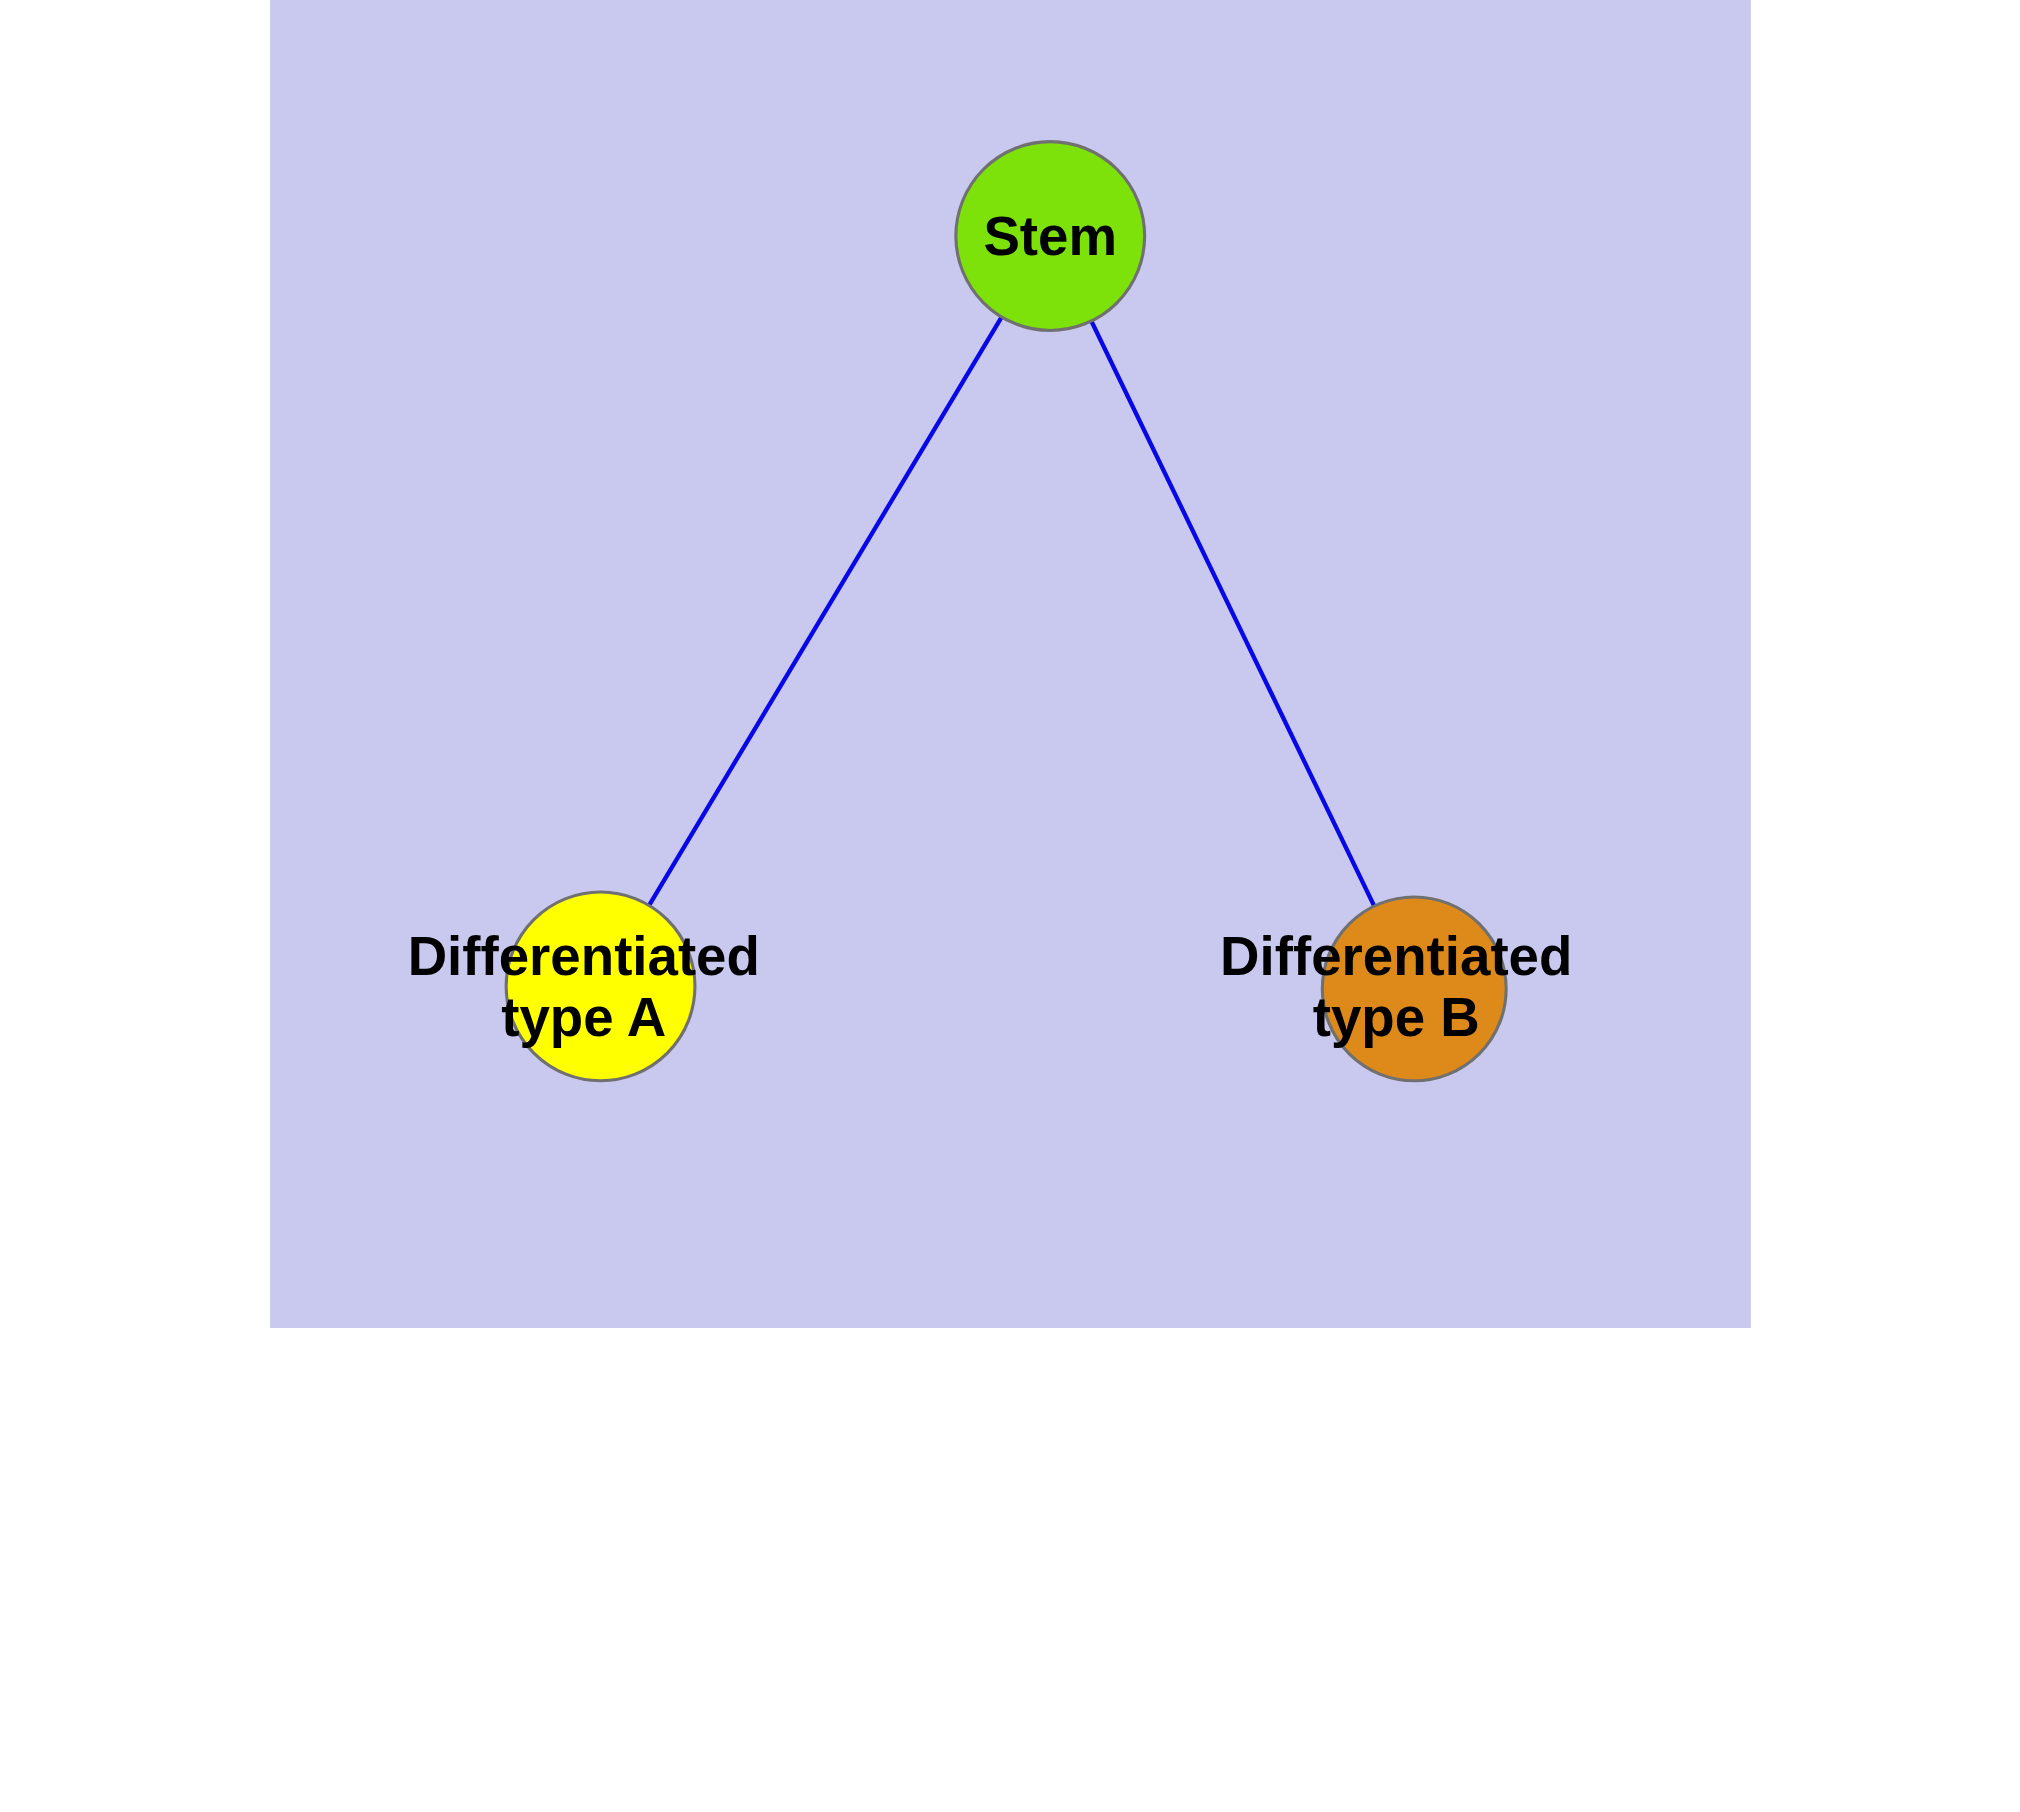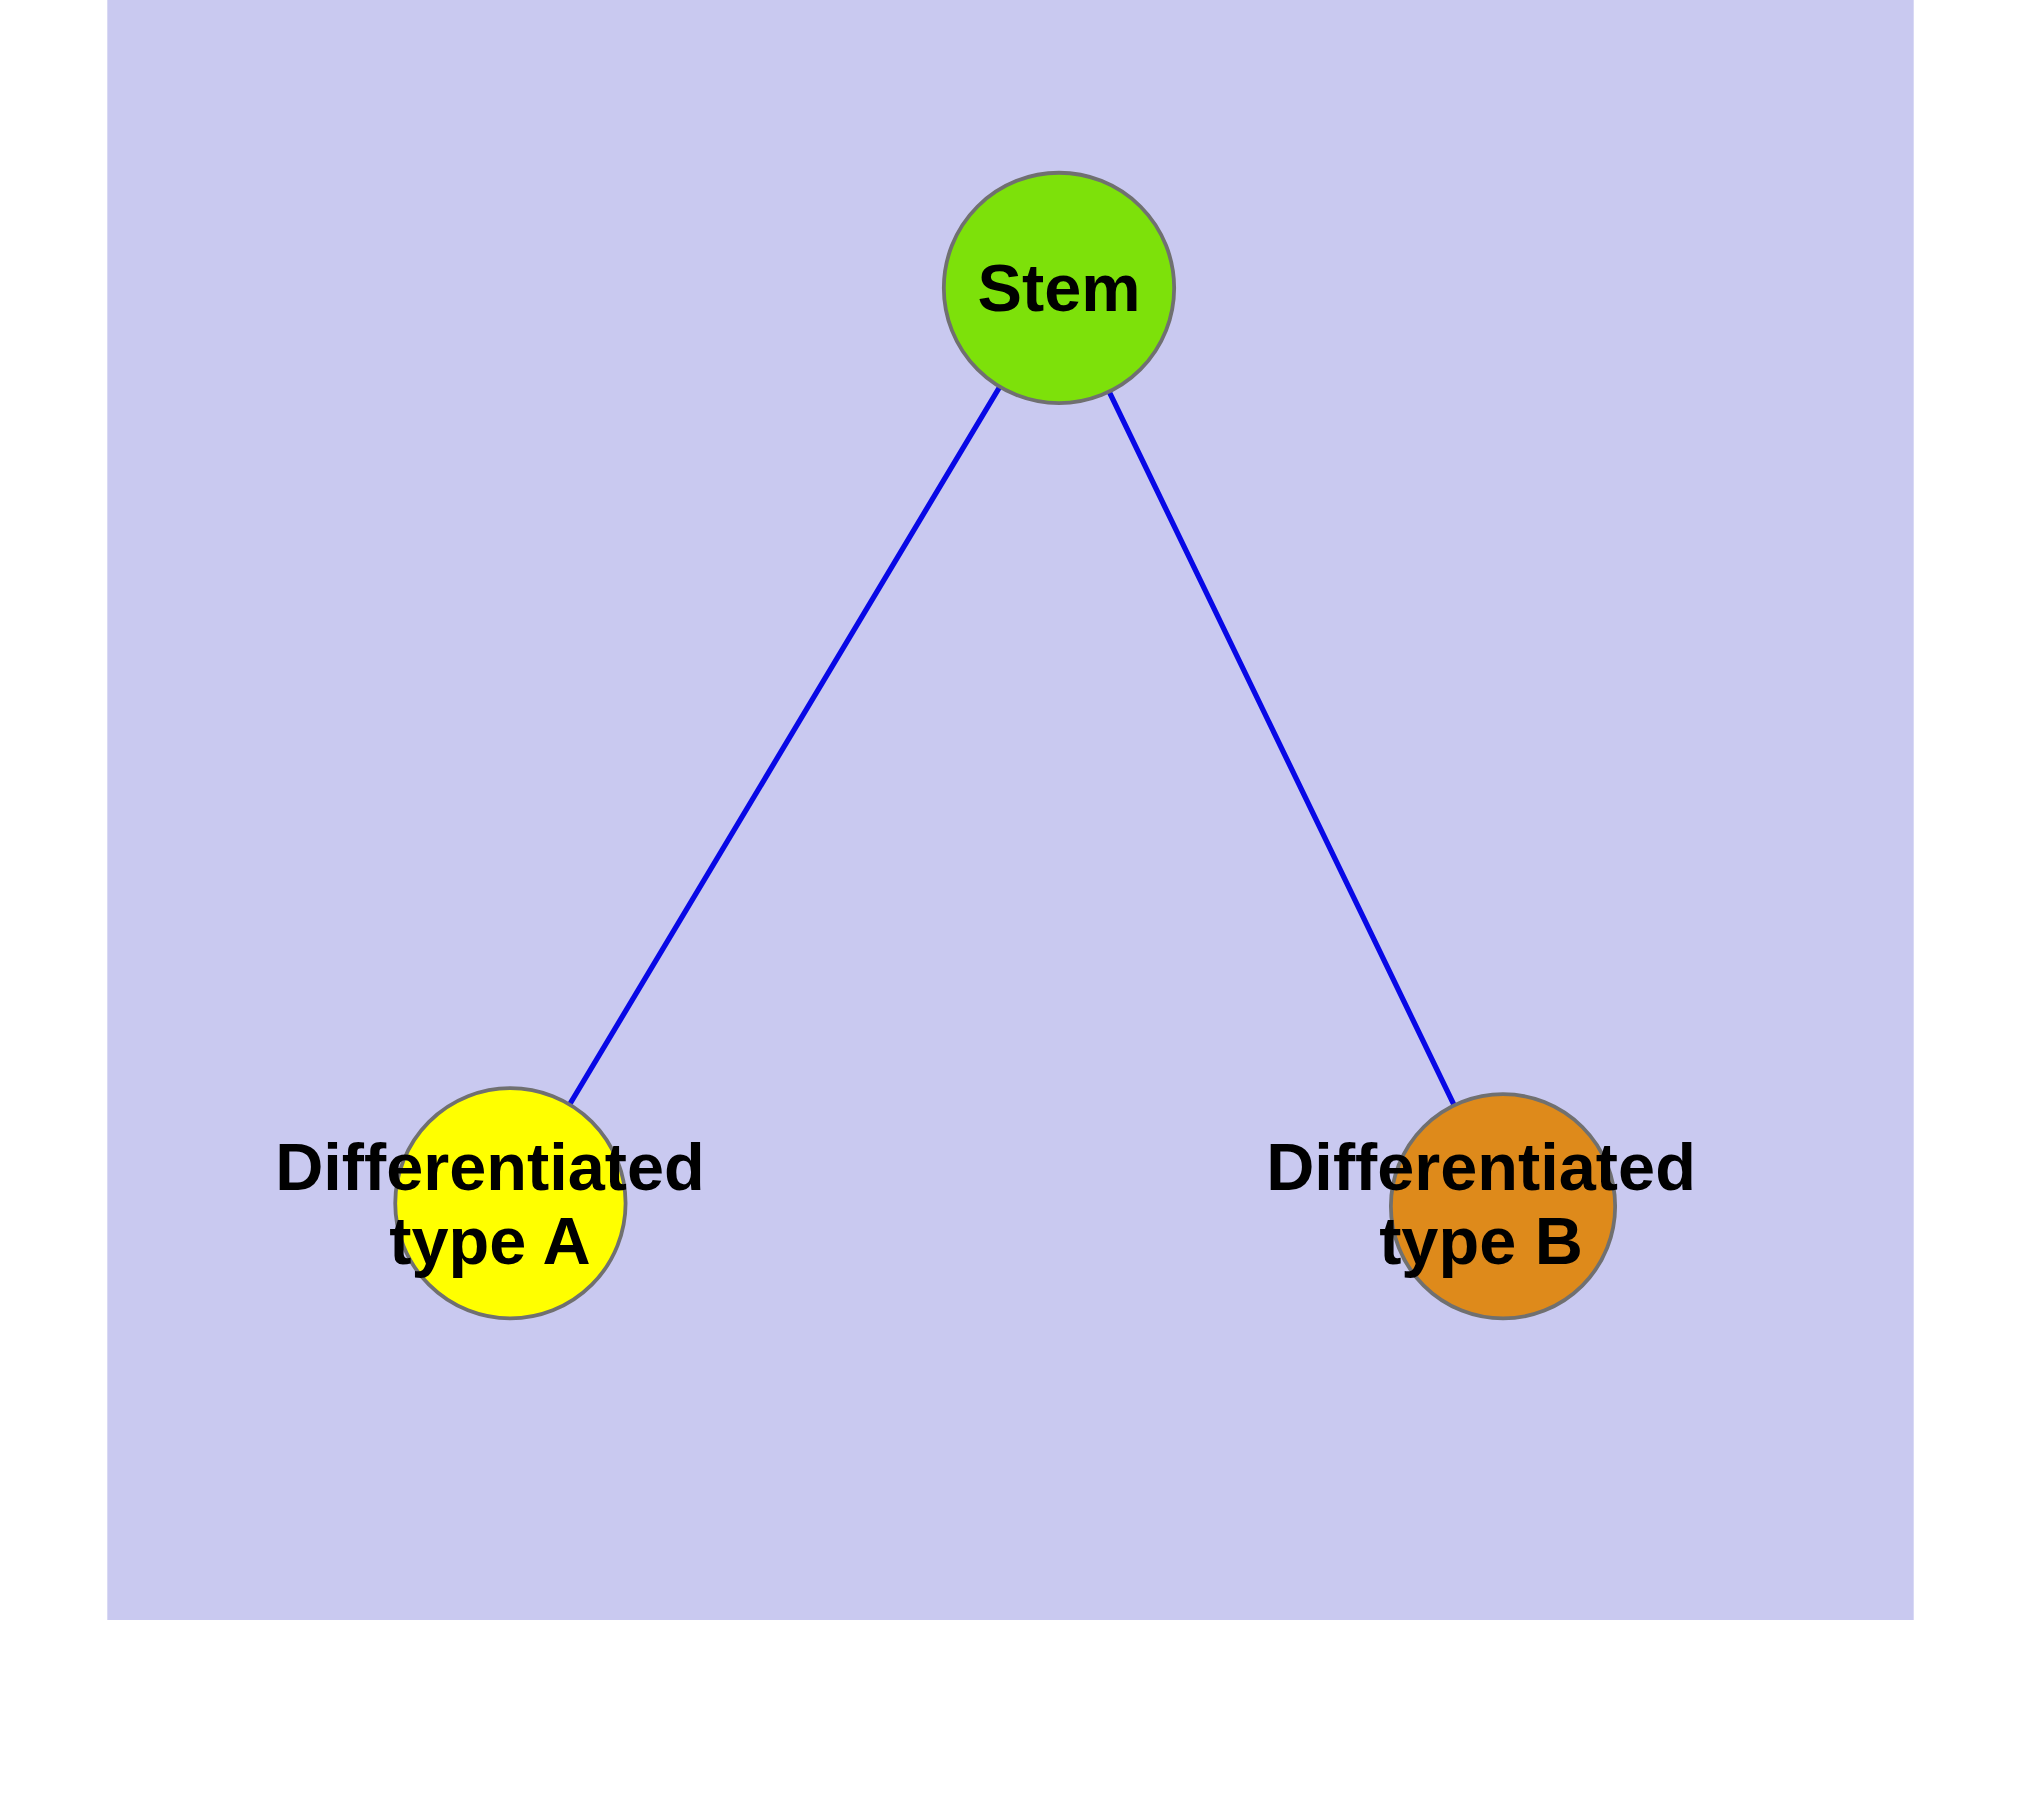--- a/index.html
+++ b/index.html
@@ -4,21 +4,21 @@
 <style>
   html, body {
     margin: 0;
     padding: 0;
     background: #ffffff;
     font-family: "Liberation Sans", sans-serif;
   }
   .stage {
     position: relative;
     width: 2021px;
-    height: 1620px;
+    height: 1328px;
     overflow: hidden;
   }
   .stage svg {
     display: block;
     width: 100%;
     height: 100%;
   }
   .node-circle {
     stroke-width: 5px;
   }

